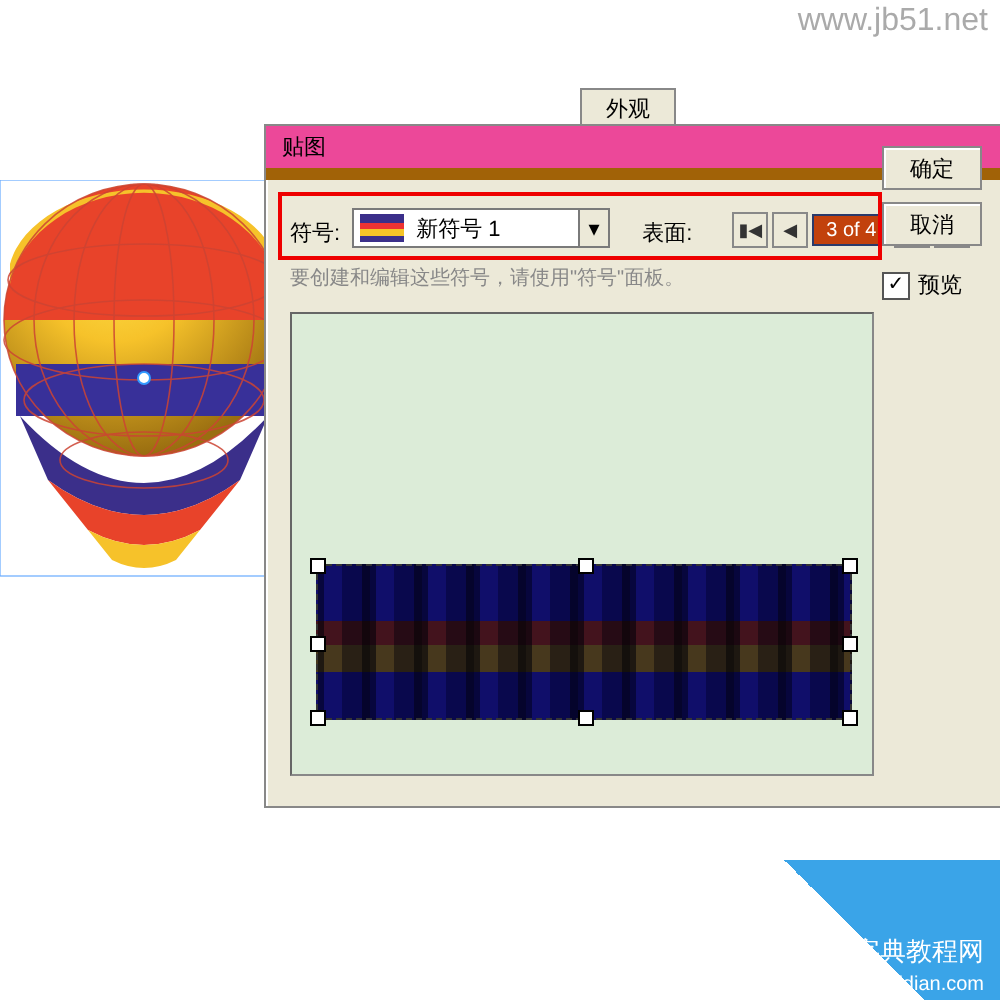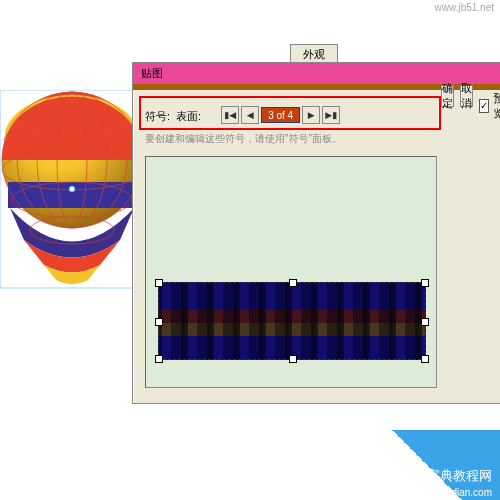--- a/index.html
+++ b/index.html
@@ -24,28 +24,28 @@
 .hint{color:#888;font-size:10px;margin-top:8px}
 .preview-area{margin-top:10px;width:290px;height:230px;background:#dcecd8;border:1px solid #888;border-top-color:#666;border-left-color:#666;position:relative}
 .bars{position:absolute;left:12px;top:125px;width:266px;height:76px;background:repeating-linear-gradient(90deg,#1f1f66 0 3px,#4a4ab0 3px 12px,#2a2a80 12px 22px,#15154a 22px 26px) ,linear-gradient(#383099 0 36%,#e8432a 0 52%,#f6c22a 0 70%,#383099 0 100%);background-blend-mode:multiply;border:1px dashed #333}
 .bars::before,.bars::after{content:"";position:absolute;width:6px;height:6px;background:#fff;border:1px solid #000}
 .bars::before{left:-4px;top:-4px}
 .bars::after{right:-4px;bottom:-4px}
 .handle{position:absolute;width:6px;height:6px;background:#fff;border:1px solid #000}
 .h-tr{right:-4px;top:-4px}.h-bl{left:-4px;bottom:-4px}
 .h-tm{left:50%;top:-4px;margin-left:-3px}.h-bm{left:50%;bottom:-4px;margin-left:-3px}
 .h-ml{left:-4px;top:50%;margin-top:-3px}.h-mr{right:-4px;top:50%;margin-top:-3px}
-.btn-col{position:absolute;right:10px;top:22px;width:50px;display:flex;flex-direction:row;gap:6px}
+.btn-col{position:absolute;right:10px;top:10px;width:50px;display:flex;flex-direction:column;gap:6px}
 .win-btn{height:20px;background:#ece9d8;border:1px solid #888;box-shadow:1px 1px 0 #fff inset;font-size:11px;display:flex;align-items:center;justify-content:center}
 .chk-row{display:flex;align-items:center;gap:4px;margin-top:6px;font-size:11px}
 .chk{width:12px;height:12px;border:1px solid #555;background:#fff;display:flex;align-items:center;justify-content:center;font-size:10px;line-height:1}
 .watermark{position:absolute;right:0;bottom:0;width:200px;height:70px;background:linear-gradient(45deg,transparent 60%,#3aa4e8 60%)}
 .wm-txt{position:absolute;right:8px;bottom:16px;color:#fff;font-size:13px;font-weight:normal;text-align:right;line-height:1.2}
 .wm-sub{position:absolute;right:8px;bottom:2px;color:#fff;font-size:10px}
-.top-url{position:absolute;right:6px;top:2px;color:#aaa;font-size:10px}
+.top-url{position:absolute;right:6px;top:2px;color:#aaa;font-size:16px}
 </style>
 </head>
 <body>
 
 <div class="top-url">www.jb51.net</div>
 
 <div class="canvas">
 
   <div class="balloon">
     <svg viewBox="0 0 145 200">
@@ -81,21 +81,26 @@
   <div class="tab-strip">
     <div class="tab">外观</div>
   </div>
 
   <div class="dialog">
     <div class="dlg-title">贴图</div>
     <div class="dlg-body">
       <div class="redbox"></div>
       <div class="row1">
         <label>符号:</label>
-        <span style="">表面:</span>
+        <div class="sym-dd">
+          <div class="sym-swatch"></div>
+          <input value="新符号 1" style="">
+          <div class="dd-btn">▾</div>
+        </div>
+        <span style="margin-left:10px">表面:</span>
         <div class="surf">
           <div class="nav-btn">▮◀</div>
           <div class="nav-btn">◀</div>
           <div class="page">3 of 4</div>
           <div class="nav-btn">▶</div>
           <div class="nav-btn">▶▮</div>
         </div>
       </div>
       <div class="hint">要创建和编辑这些符号，请使用"符号"面板。</div>
       <div class="preview-area">

